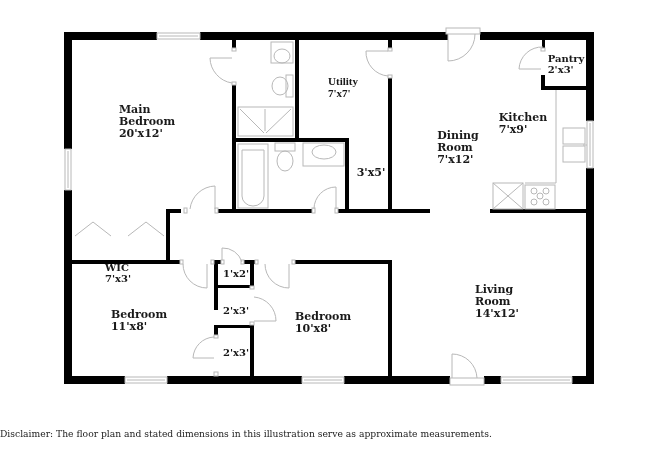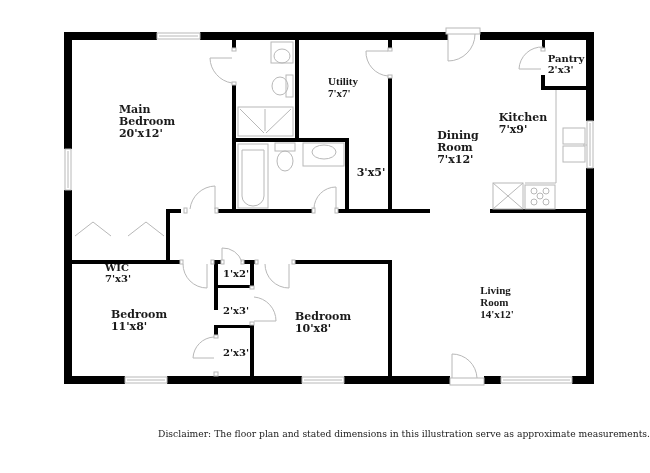--- a/index.html
+++ b/index.html
@@ -13,21 +13,21 @@
     position: absolute; text-align: left;
     font-family: "DejaVu Serif", serif; font-weight: bold;
     font-size: 11px; line-height: 12px; color: #1a1a1a;
     transform: translateX(-50%);
     white-space: nowrap;
   }
   .room-label.small { font-size: 10px; line-height: 11px; }
   .room-label span { display: block; }
   .disclaimer {
     position: absolute; left: 0; width: 650px; top: 428px;
-    text-align: right;
+    text-align: left;
     font-family: "DejaVu Serif", serif; font-size: 9.2px; line-height: 12px;
     color: #222222;
   }
   .disclaimer span { display: block; }
 </style>
 </head>
 <body>
 
 <svg id="plan" viewBox="0 0 650 473" xmlns="http://www.w3.org/2000/svg">
 
@@ -318,21 +318,21 @@
 
 <div class="room-label small" style="left:236px; top:347px;">
   <span>2'x3'</span>
 </div>
 
 <div class="room-label" style="left:323px; top:311px;">
   <span>Bedroom</span>
   <span>10'x8'</span>
 </div>
 
-<div class="room-label" style="left:497px; top:284px;font-family:Liberation Serif, serif;">
+<div class="room-label" style="left:497px; top:284px;">
   <span>Living</span>
   <span>Room</span>
   <span>14'x12'</span>
 </div>
 
 <div class="disclaimer">
   <span>Disclaimer: The floor plan and stated dimensions in this illustration serve as approximate measurements.</span>
 </div>
 
 </body></html>

